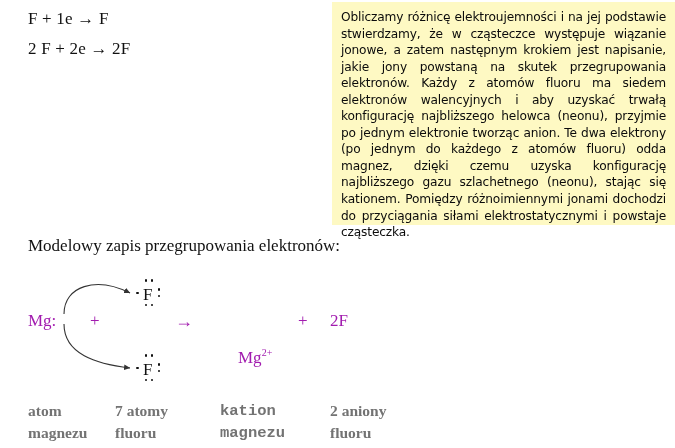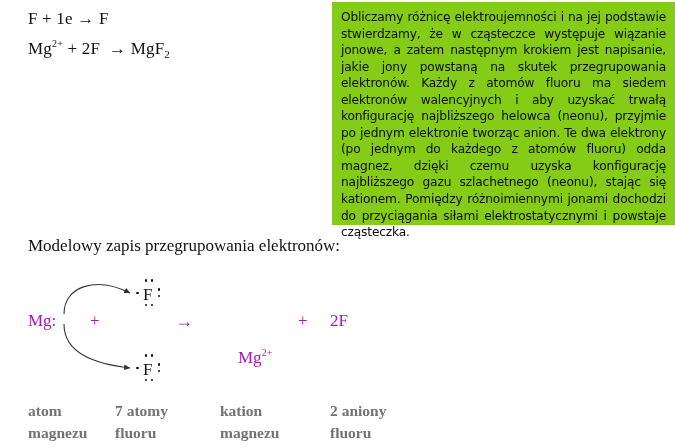--- a/index.html
+++ b/index.html
@@ -43,21 +43,21 @@
     line-height: 0;
   }
 
   
   #info-box {
     position: absolute;
     left: 332px;
     top: 2px;
     width: 343px;
     height: 223px;
-    background: #84cc16;
+    background: #fef9c3;
     box-sizing: border-box;
     padding: 7px 9px 6px 9px;
   }
   #info-box-text {
     font-family: "DejaVu Sans", "Liberation Sans", sans-serif;
     font-size: 12.2px;
     line-height: 16.55px;
     text-align: justify;
     text-justify: inter-word;
     color: #0b0b0b;
@@ -186,30 +186,30 @@
     position: absolute;
     font-family: "Liberation Serif", "DejaVu Serif", serif;
     font-weight: bold;
     font-size: 15.5px;
     line-height: 22px;
     color: #737373;
     white-space: nowrap;
   }
   #caption-0 { left: 28px;  top: 2px; }
   #caption-1 { left: 115px; top: 2px; }
-  #caption-2 { left: 220px; top: 2px; }
+  #caption-2 { left: 220px; top: 2px; font-family: Liberation Mono, monospace; }
   #caption-3 { left: 330px; top: 2px; }
   .caption-line2 { display: block; }
 </style>
 </head>
 <body>
 
 <div id="equations">
   <div class="eq-line">F + 1e → F</div>
-  <div class="eq-line">Mg<sup>2+</sup> + 2F  → MgF<sub>2</sub></div>
+  <div class="eq-line">2 F + 2e → 2F</div>
 </div>
 
 <div id="info-box">
   <div id="info-box-text">Obliczamy różnicę elektroujemności i na jej podstawie stwierdzamy, że w cząsteczce występuje wiązanie jonowe, a zatem następnym krokiem jest napisanie, jakie jony powstaną na skutek przegrupowania elektronów. Każdy z atomów fluoru ma siedem elektronów walencyjnych i aby uzyskać trwałą konfigurację najbliższego helowca (neonu), przyjmie po jednym elektronie tworząc anion. Te dwa elektrony (po jednym do każdego z atomów fluoru) odda magnez, dzięki czemu uzyska konfigurację najbliższego gazu szlachetnego (neonu), stając się kationem. Pomiędzy różnoimiennymi jonami dochodzi do przyciągania siłami elektrostatycznymi i powstaje cząsteczka.</div>
 </div>
 
 <div id="section-heading">Modelowy zapis przegrupowania elektronów:</div>
 
 <div id="lewis-diagram">
 

